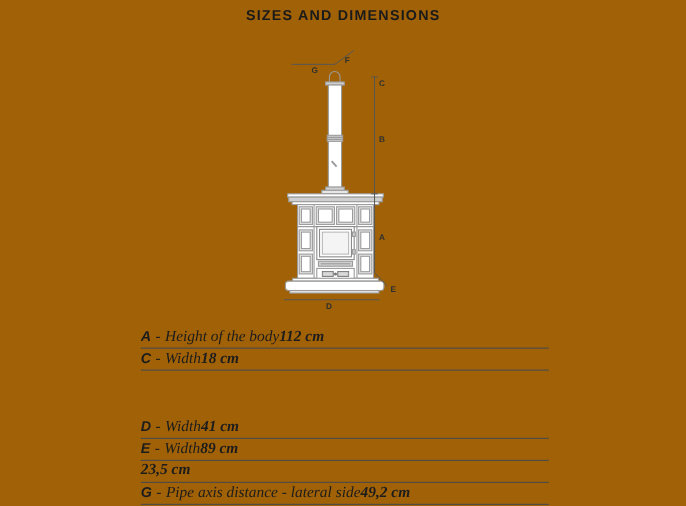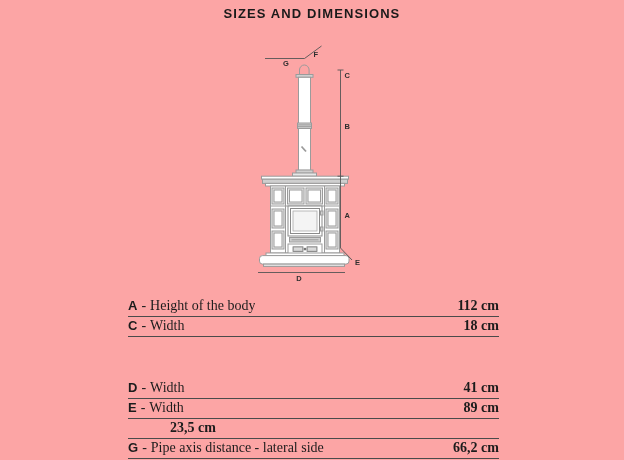--- a/index.html
+++ b/index.html
@@ -8,21 +8,21 @@
     --fill-band:#cfcfcf;
     --dim-line:#555555;
     --dim-text:#2f2f2f;
     --text:#1c1c1c;
     --rule:#4a4a4a;
   }
   html,body{margin:0;padding:0;background:#fff;}
   .page{
     position:relative;
     width:624px;height:460px;
-    background:#fca5a5;
+    background:#a16207;
     overflow:hidden;
     font-family:"Liberation Serif", serif;
     color:var(--text);
   }
   .title{
     position:absolute;
     top:6px;left:0;width:624px;
     text-align:center;
     font-family:"Liberation Sans", sans-serif;
     font-weight:bold;
@@ -53,34 +53,34 @@
   }
   
   .tables-block{
     position:absolute;
     left:128px;
     width:371px;
     font-size:14px;
   }
   .spec-row{
     display:flex;
-    justify-content:space-between;
     align-items:baseline;
     height:19px;
     line-height:18px;
     border-bottom:1px solid var(--rule);
+    font-style:italic;
   }
   .spec-left{white-space:nowrap;overflow:hidden;}
   .spec-letter{
     font-family:"Liberation Sans", sans-serif;
     font-weight:bold;
     font-size:13px;
   }
   .spec-dash{margin:0 4px;}
-  .spec-value{font-weight:bold;white-space:nowrap;margin-left:42px;}
+  .spec-value{font-weight:bold;white-space:nowrap;}
 </style>
 </head>
 <body>
 
 <div class="page">
 
   <div class="title">SIZES AND DIMENSIONS</div>
 
   <svg class="diagram" viewBox="240 40 140 250" width="140" height="250" xmlns="http://www.w3.org/2000/svg">
 
@@ -192,17 +192,17 @@
     </div>
     <div class="spec-row">
       <span class="spec-left"><span class="spec-letter">E</span><span class="spec-dash">-</span><span>Width</span></span>
       <span class="spec-value">89 cm</span>
     </div>
     <div class="spec-row">
       <span class="spec-value">23,5 cm</span>
     </div>
     <div class="spec-row">
       <span class="spec-left"><span class="spec-letter">G</span><span class="spec-dash">-</span><span>Pipe axis distance - lateral side</span></span>
-      <span class="spec-value">66,2 cm</span>
+      <span class="spec-value">49,2 cm</span>
     </div>
   </div>
 
 </div>
 
 </body></html>

